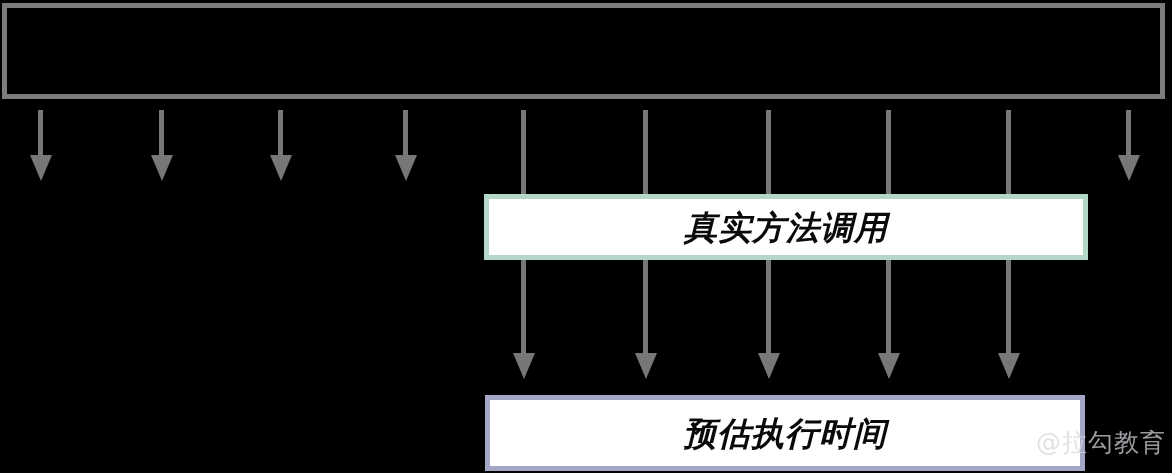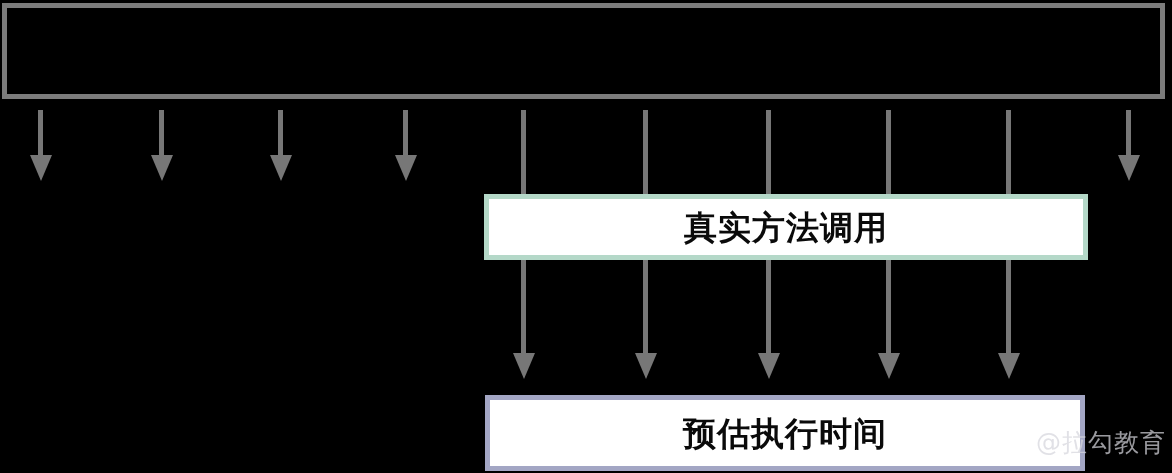--- a/index.html
+++ b/index.html
@@ -48,20 +48,21 @@
   }
 
   
   .label-box {
     position: absolute;
     box-sizing: border-box;
     background: #ffffff;
     display: flex;
     align-items: center;
     justify-content: center;
+    font-style: italic;
   }
   .label-box .label-text {
     font-size: 33px;
     font-weight: bold;
     color: #0a0a0a;
     letter-spacing: 1px;
     line-height: 1;
     white-space: nowrap;
   }
   .box-green {

